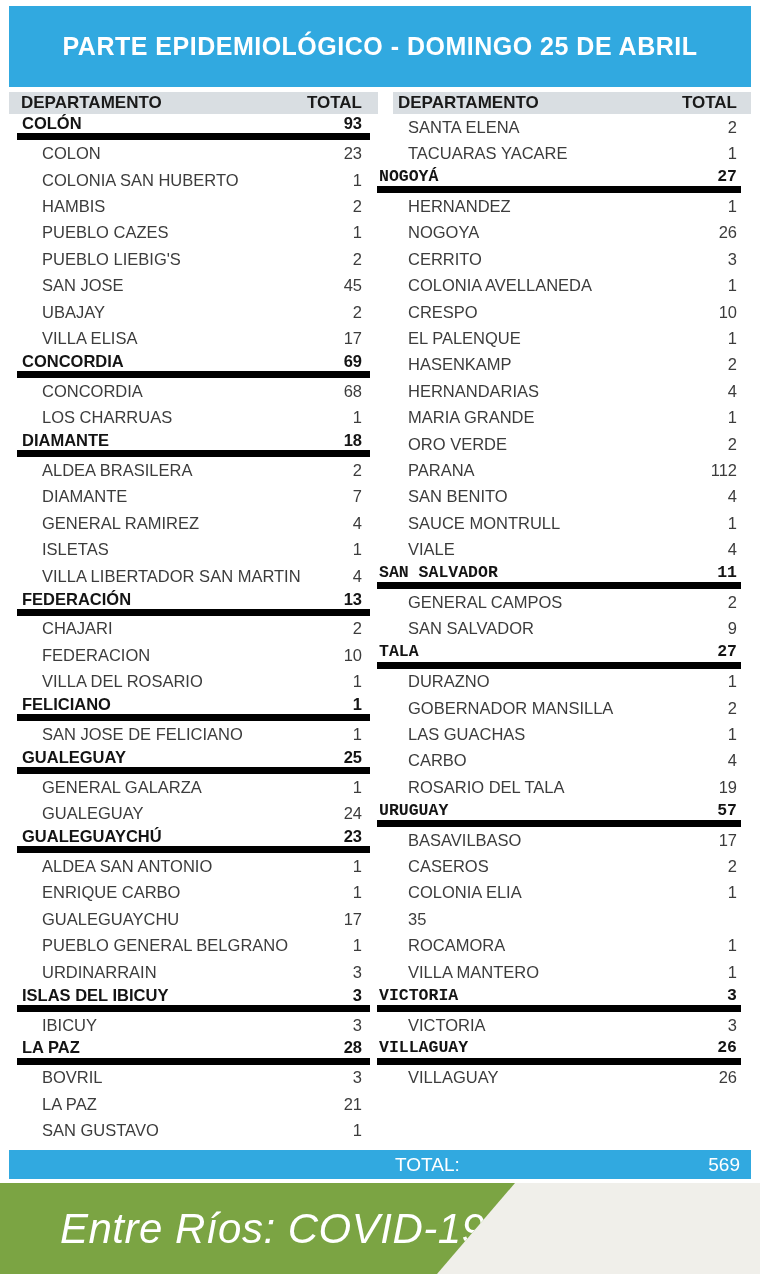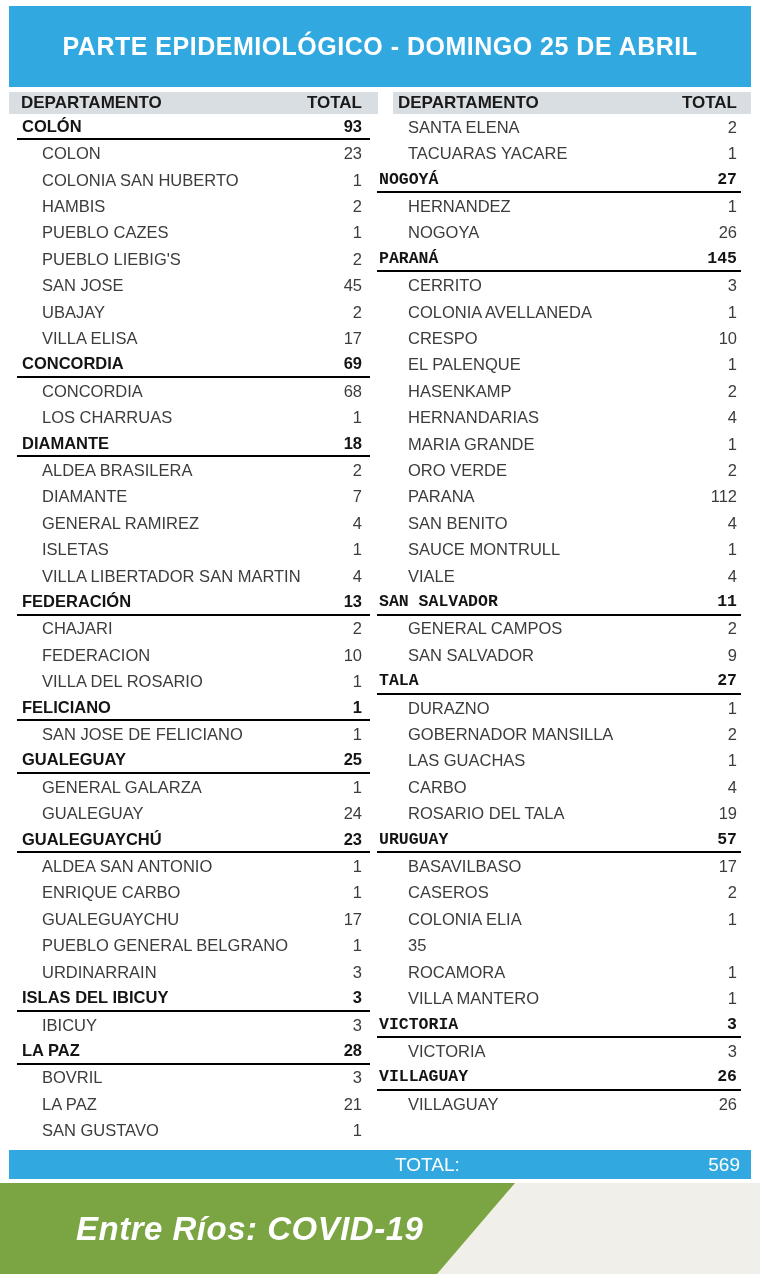--- a/index.html
+++ b/index.html
@@ -35,21 +35,21 @@
   .col-left  .col-header { padding:0 16px 0 12px; }
   .col-right .col-header { margin-left:16px; padding:0 14px 0 5px; }
 
   .row {
     height:26.41px;
     display:flex; align-items:center; justify-content:space-between;
     white-space:nowrap;
   }
   .row .val { text-align:right; }
 
-  .row.dept { font-weight:bold; color:#141414; border-bottom:2px solid #000000; }
+  .row.dept { font-weight:bold; color:#141414; border-bottom:7px solid #000000; }
   .row.loc  { color:#3c3c3c; }
 
   .col-left  .row.dept { margin:0 8px;  padding:0 8px 0 5px; }
   .col-left  .row.loc  { padding:0 16px 0 33px; }
   .col-right .row.dept { margin:0 10px 0 0; padding:0 4px 0 2px;font-family:Liberation Mono, monospace; }
   .col-right .row.loc  { padding:0 14px 0 31px; }
 
   
   .total-bar {
     position:absolute; left:9px; top:1150px; width:742px; height:29px;
@@ -64,22 +64,22 @@
     position:absolute; left:0; top:1183px; width:760px; height:91px;
     background:#F0EFEA;
   }
   .footer-banner {
     position:absolute; left:0; top:0; width:515px; height:91px;
     background:#7BA443;
     clip-path:polygon(0 0, 515px 0, 437px 91px, 0 91px);
     display:flex; align-items:center;
   }
   .footer-banner .banner-text {
-    margin-left:76px;
-    color:#ffffff; font-size:33px; font-weight:bold; font-style:italic;
+    margin-left:60px;
+    color:#ffffff; font-size:42px; font-weight:normal; font-style:italic;
     letter-spacing:.5px; white-space:nowrap;
   }
 </style>
 </head>
 <body>
 
 <div class="title-bar">
   <h1>PARTE EPIDEMIOLÓGICO - DOMINGO 25 DE ABRIL</h1>
 </div>
 
@@ -267,24 +267,20 @@
         <span class="val">27</span>
       </div>
       <div class="row loc">
         <span class="lbl">HERNANDEZ</span>
         <span class="val">1</span>
       </div>
       <div class="row loc">
         <span class="lbl">NOGOYA</span>
         <span class="val">26</span>
       </div>
-      <div class="row dept">
-        <span class="lbl">PARANÁ</span>
-        <span class="val">145</span>
-      </div>
       <div class="row loc">
         <span class="lbl">CERRITO</span>
         <span class="val">3</span>
       </div>
       <div class="row loc">
         <span class="lbl">COLONIA AVELLANEDA</span>
         <span class="val">1</span>
       </div>
       <div class="row loc">
         <span class="lbl">CRESPO</span>

